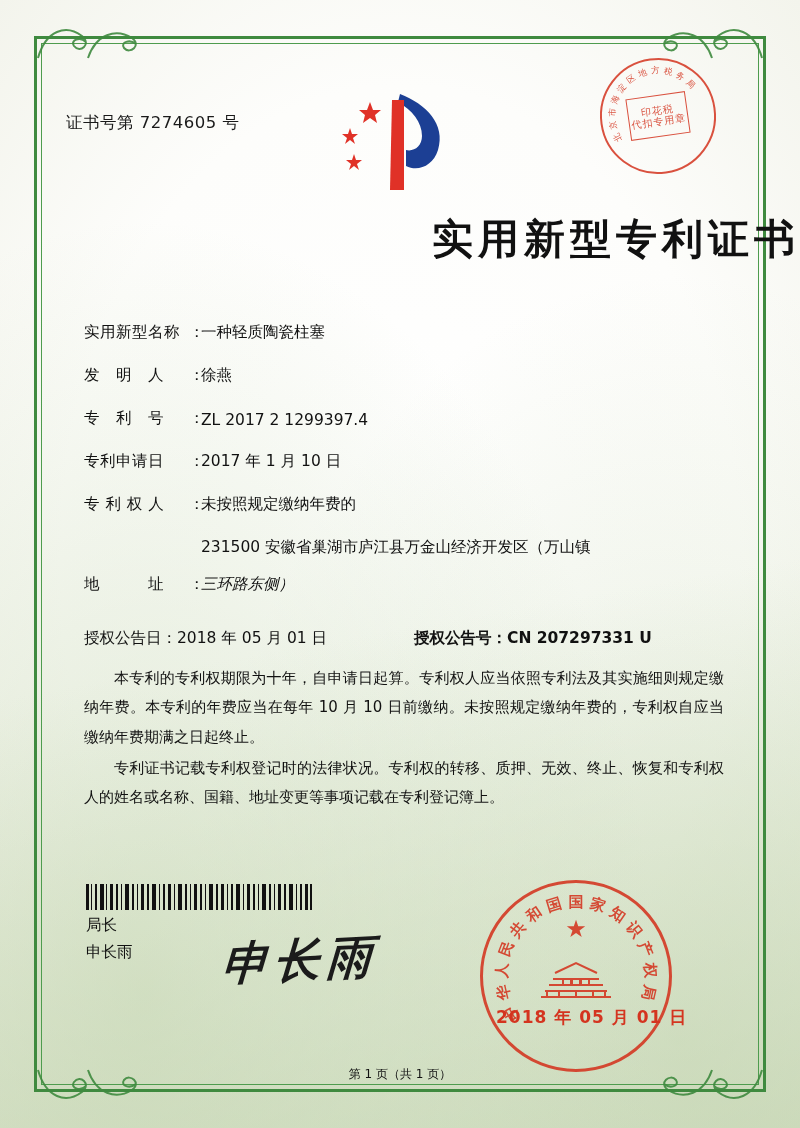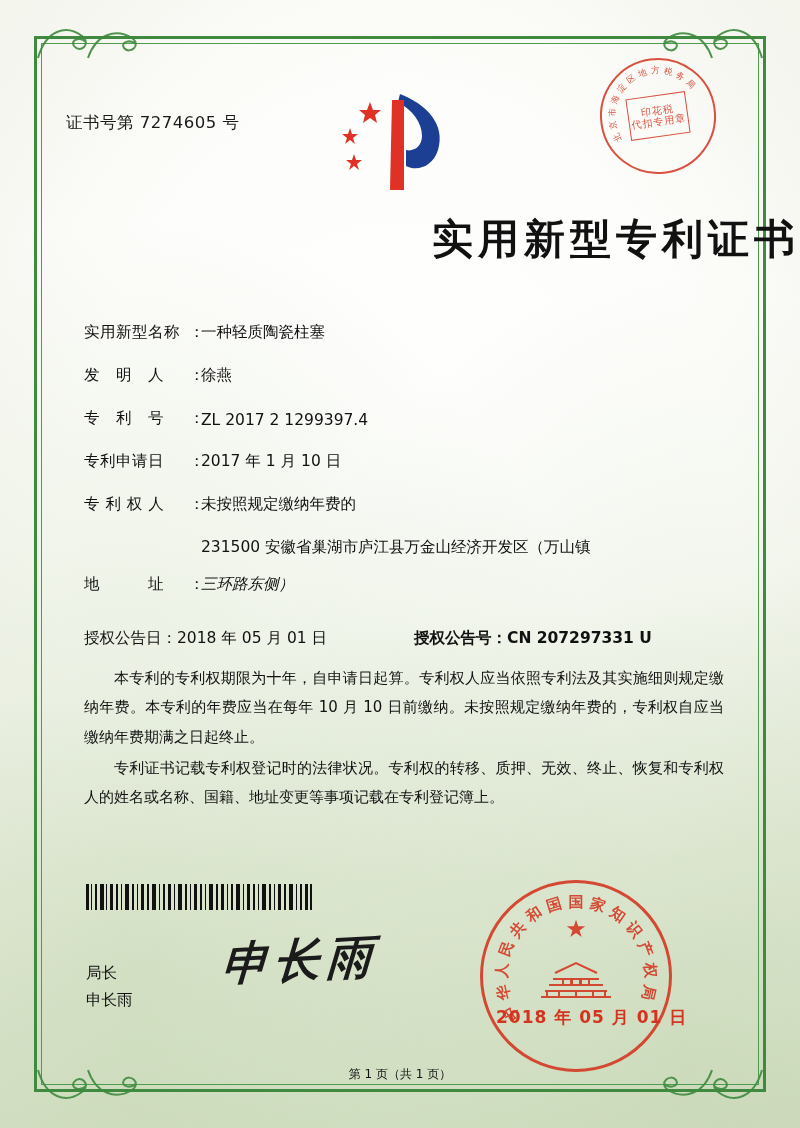--- a/index.html
+++ b/index.html
@@ -161,21 +161,21 @@
 
   .barcode {
     position: absolute;
     left: 86px; top: 884px;
     width: 226px; height: 26px;
   }
   .barcode svg { display: block; }
 
   .signer {
     position: absolute;
-    left: 86px; top: 960px;
+    left: 86px; top: 912px;
     font-size: 15.5px;
     line-height: 1.75;
     color: #111;
   }
 
   .signature {
     position: absolute;
     left: 222px; top: 930px;
     font-size: 46px;
     color: #1b1b1b;

